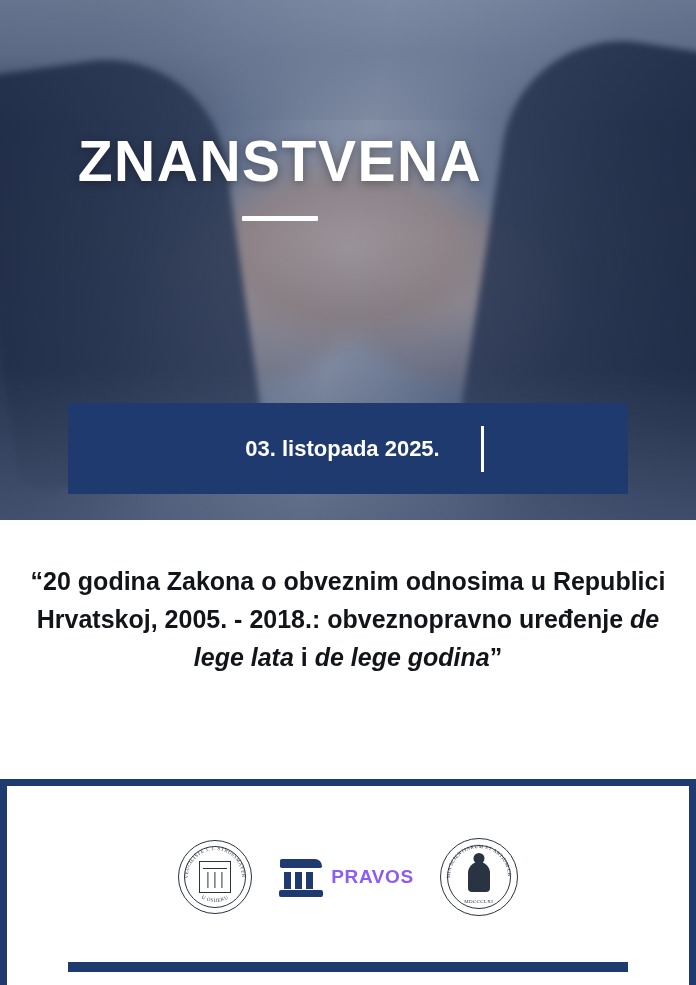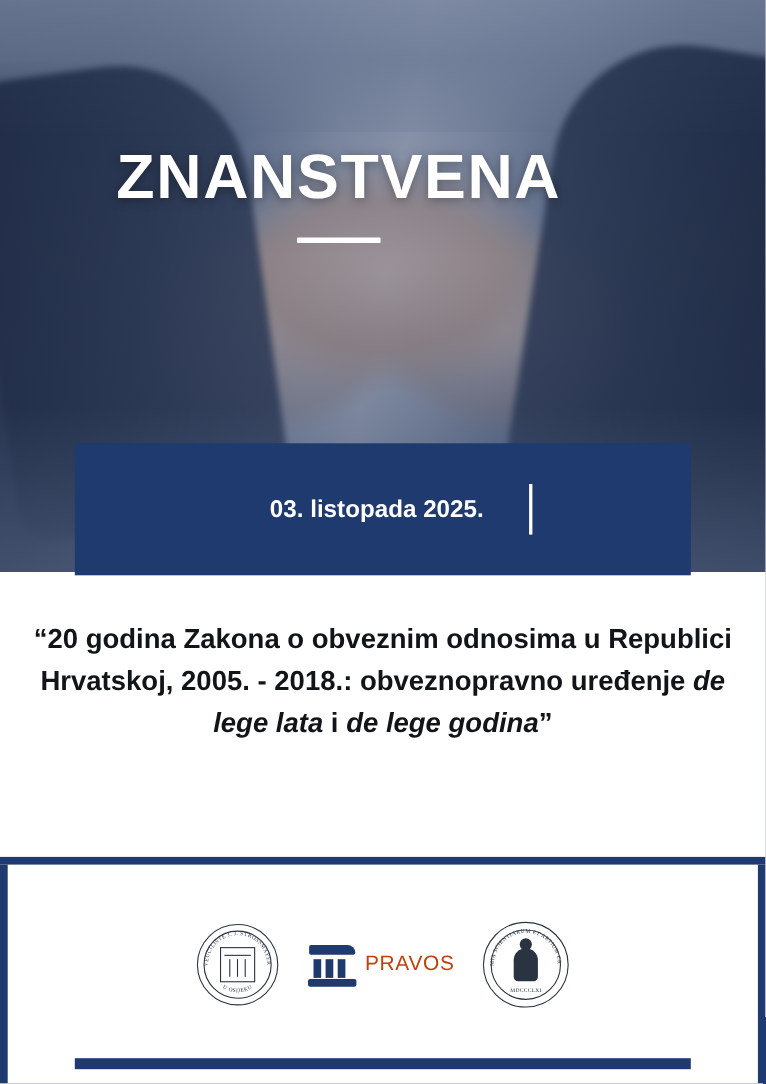--- a/index.html
+++ b/index.html
@@ -80,21 +80,20 @@
   }
 
   
   .hero-titles {
     position: absolute;
     left: 0;
     top: 132px;
     width: 560px;
     text-align: center;
     z-index: 5;
-    padding-left: 28px;
   }
   .title-line {
     color: #ffffff;
     font-weight: bold;
     font-size: 57px;
     line-height: 1.05;
     letter-spacing: 1.5px;
     text-shadow: 0 2px 10px rgba(0,0,0,0.35);
   }
   .title-rule {
@@ -104,21 +103,21 @@
     margin: 24px auto 0 auto;
     border-radius: 1px;
   }
 
   
   .info-bar {
     position: absolute;
     left: 68px;
     top: 403px;
     width: 560px;
-    height: 120px;
+    height: 91px;
     background: #1e3a6e;
     display: flex;
     align-items: center;
     justify-content: center;
     z-index: 6;
   }
   .info-date {
     color: #ffffff;
     font-size: 22px;
     font-weight: bold;
@@ -264,22 +263,22 @@
     border-radius: 2px 8px 2px 2px;
   }
   .pravos-mark .bar-mid {
     position: absolute; left: 6px; top: 18px; width: 7px; height: 17px; background: #1e3a6e;
     box-shadow: 11px 0 0 #1e3a6e, 22px 0 0 #1e3a6e;
   }
   .pravos-mark .bar-bottom {
     position: absolute; left: 1px; bottom: 3px; width: 44px; height: 7px; background: #1e3a6e; border-radius: 2px;
   }
   .pravos-text {
-    color: #c2410c;
-    font-weight: normal;
+    color: #8b5cf6;
+    font-weight: bold;
     font-size: 19px;
     letter-spacing: .6px;
   }
   .hazu-seal {
     width: 76px; height: 76px;
     border: 1.6px solid #2a3342;
     border-radius: 50%;
     position: relative;
     display: flex; align-items: center; justify-content: center;
     background: #ffffff;

